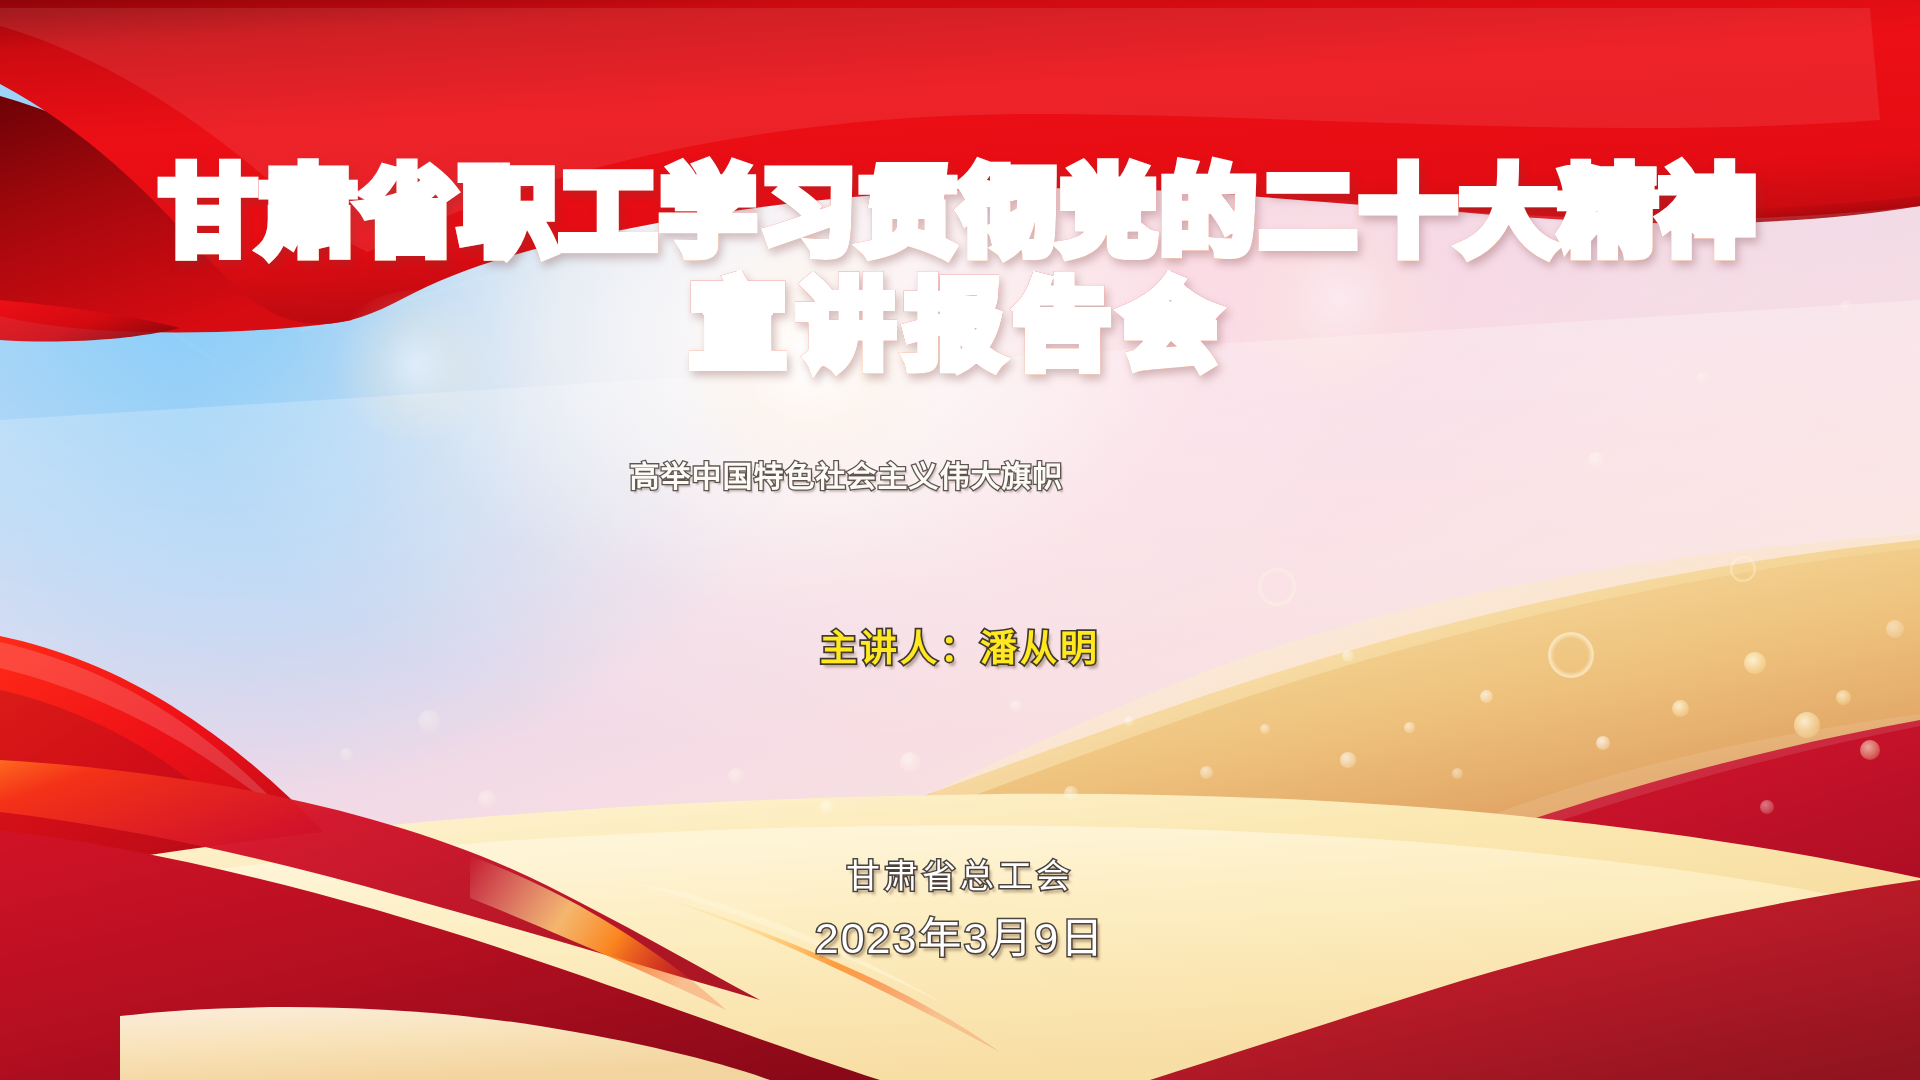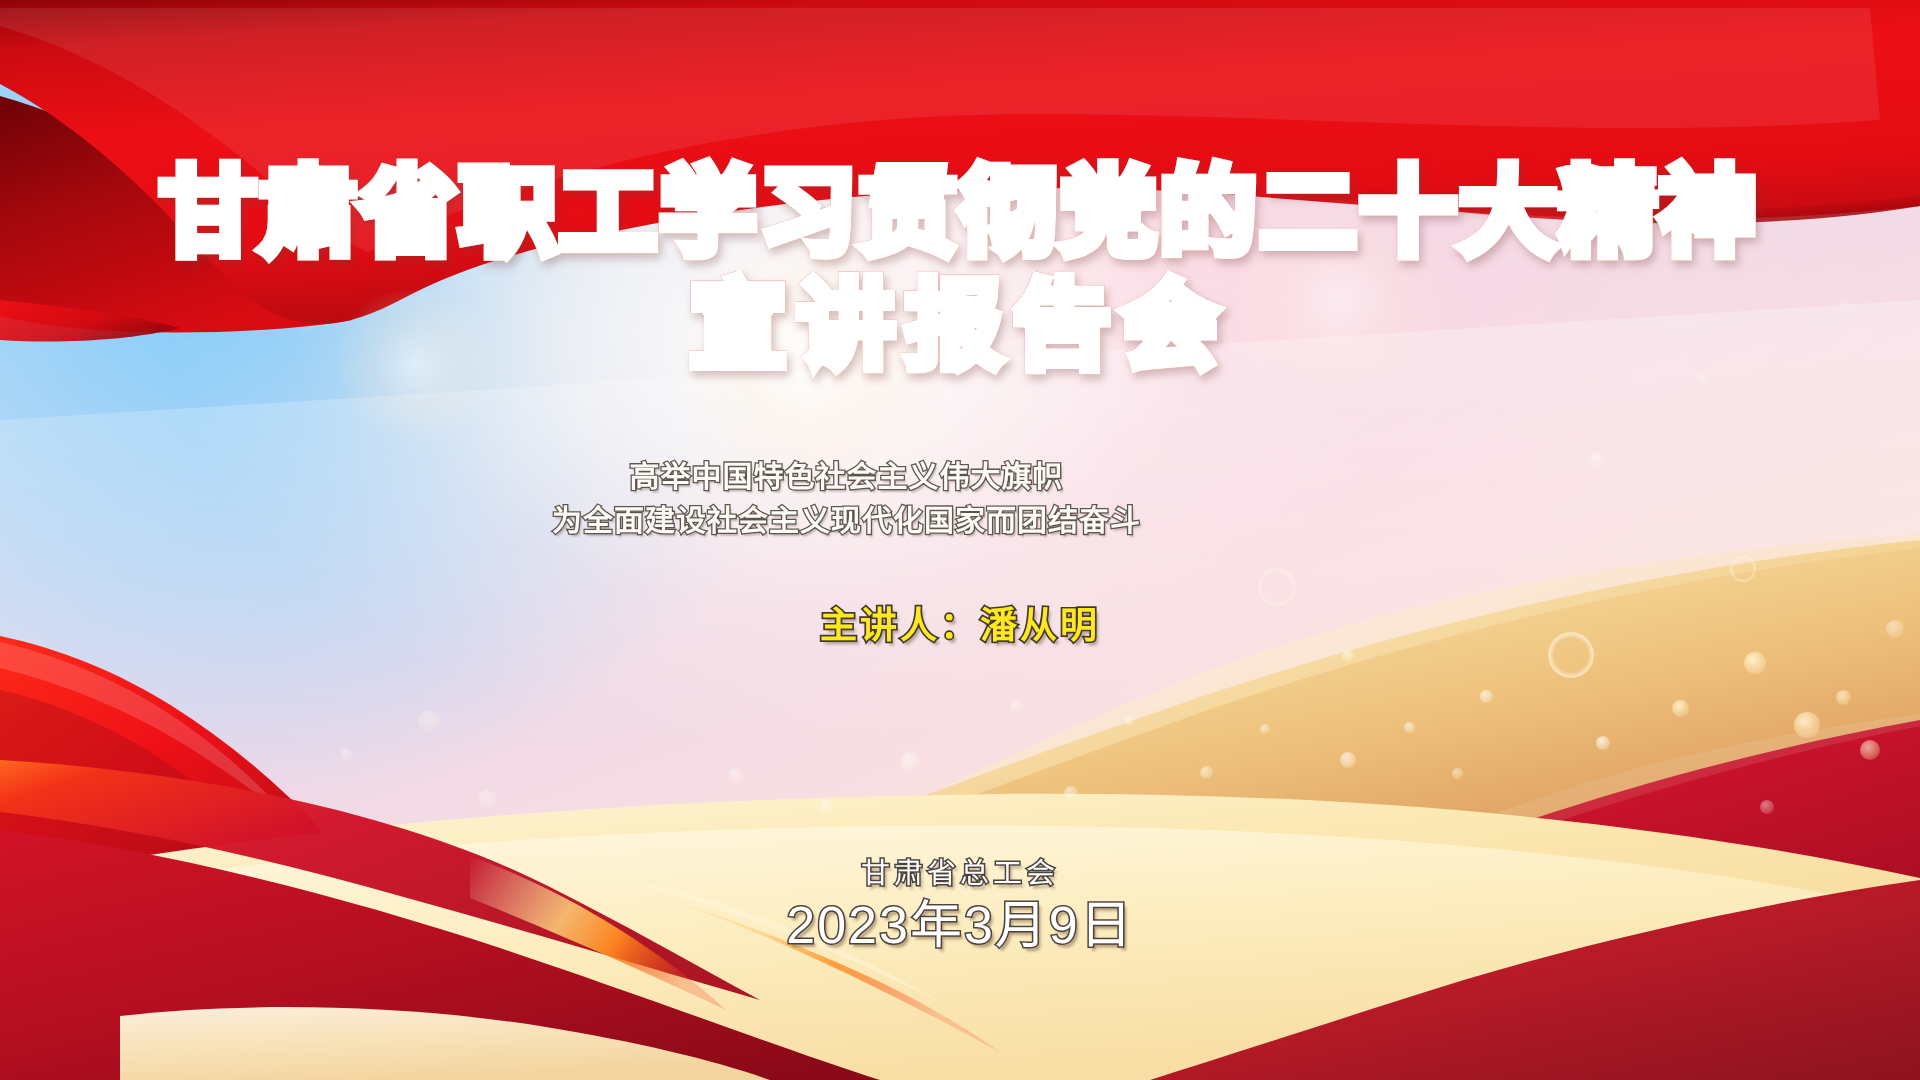--- a/index.html
+++ b/index.html
@@ -118,51 +118,51 @@
     white-space: nowrap;
     color: #fdfbf6;
     paint-order: stroke fill;
     -webkit-text-stroke: 2.6px #5d5550;
     text-shadow: 2px 3px 2px rgba(100,80,75,0.35);
   }
 
   .speaker-wrap {
     position: absolute;
     left: 0;
-    top: 595px;
+    top: 618px;
     width: 1920px;
   }
   .speaker-line {
     font-size: 37px;
     font-weight: bold;
     letter-spacing: 3px;
     white-space: nowrap;
     color: #ffe81f;
     paint-order: stroke fill;
     -webkit-text-stroke: 3.4px #3e3830;
     text-shadow: 3px 4px 3px rgba(90,70,40,0.42);
   }
 
   .org-wrap {
     position: absolute;
     left: 0;
     top: 855px;
     width: 1920px;
   }
   .org-line {
-    font-size: 29px;
+    font-size: 34px;
     letter-spacing: 4px;
     line-height: 1.28;
     white-space: nowrap;
     color: #ffffff;
     paint-order: stroke fill;
     -webkit-text-stroke: 3px #4a4440;
     text-shadow: 3px 4px 3px rgba(90,60,40,0.45);
   }
-  .org-line.date { font-size: 52px; letter-spacing: 2px; }
+  .org-line.date { font-size: 43px; letter-spacing: 2px; margin-top: 12px; }
 </style>
 </head>
 <body>
 
 <div id="stage">
 
   <div>
     <div class="ray" style="left:-40px;  top:120px; width:420px; height:3px;  transform:rotate(28deg);  opacity:.55;"></div>
     <div class="ray" style="left:-60px;  top:150px; width:520px; height:2px;  transform:rotate(24deg);  opacity:.42;"></div>
     <div class="ray" style="left:-30px;  top:200px; width:360px; height:2px;  transform:rotate(33deg);  opacity:.50;"></div>
@@ -405,21 +405,20 @@
 
   <div id="content">
 
     <div class="title-wrap">
       <div class="title-line l1">甘肃省职工学习贯彻党的二十大精神</div>
       <div class="title-line l2">宣讲报告会</div>
     </div>
 
     <div class="slogan-wrap">
       <div class="slogan-line">高举中国特色社会主义伟大旗帜</div>
-      <div class="slogan-line">为全面建设社会主义现代化国家而团结奋斗</div>
     </div>
 
     <div class="speaker-wrap">
       <div class="speaker-line">主讲人：潘从明</div>
     </div>
 
     <div class="org-wrap">
       <div class="org-line">甘肃省总工会</div>
       <div class="org-line date">2023年3月9日</div>
     </div>

